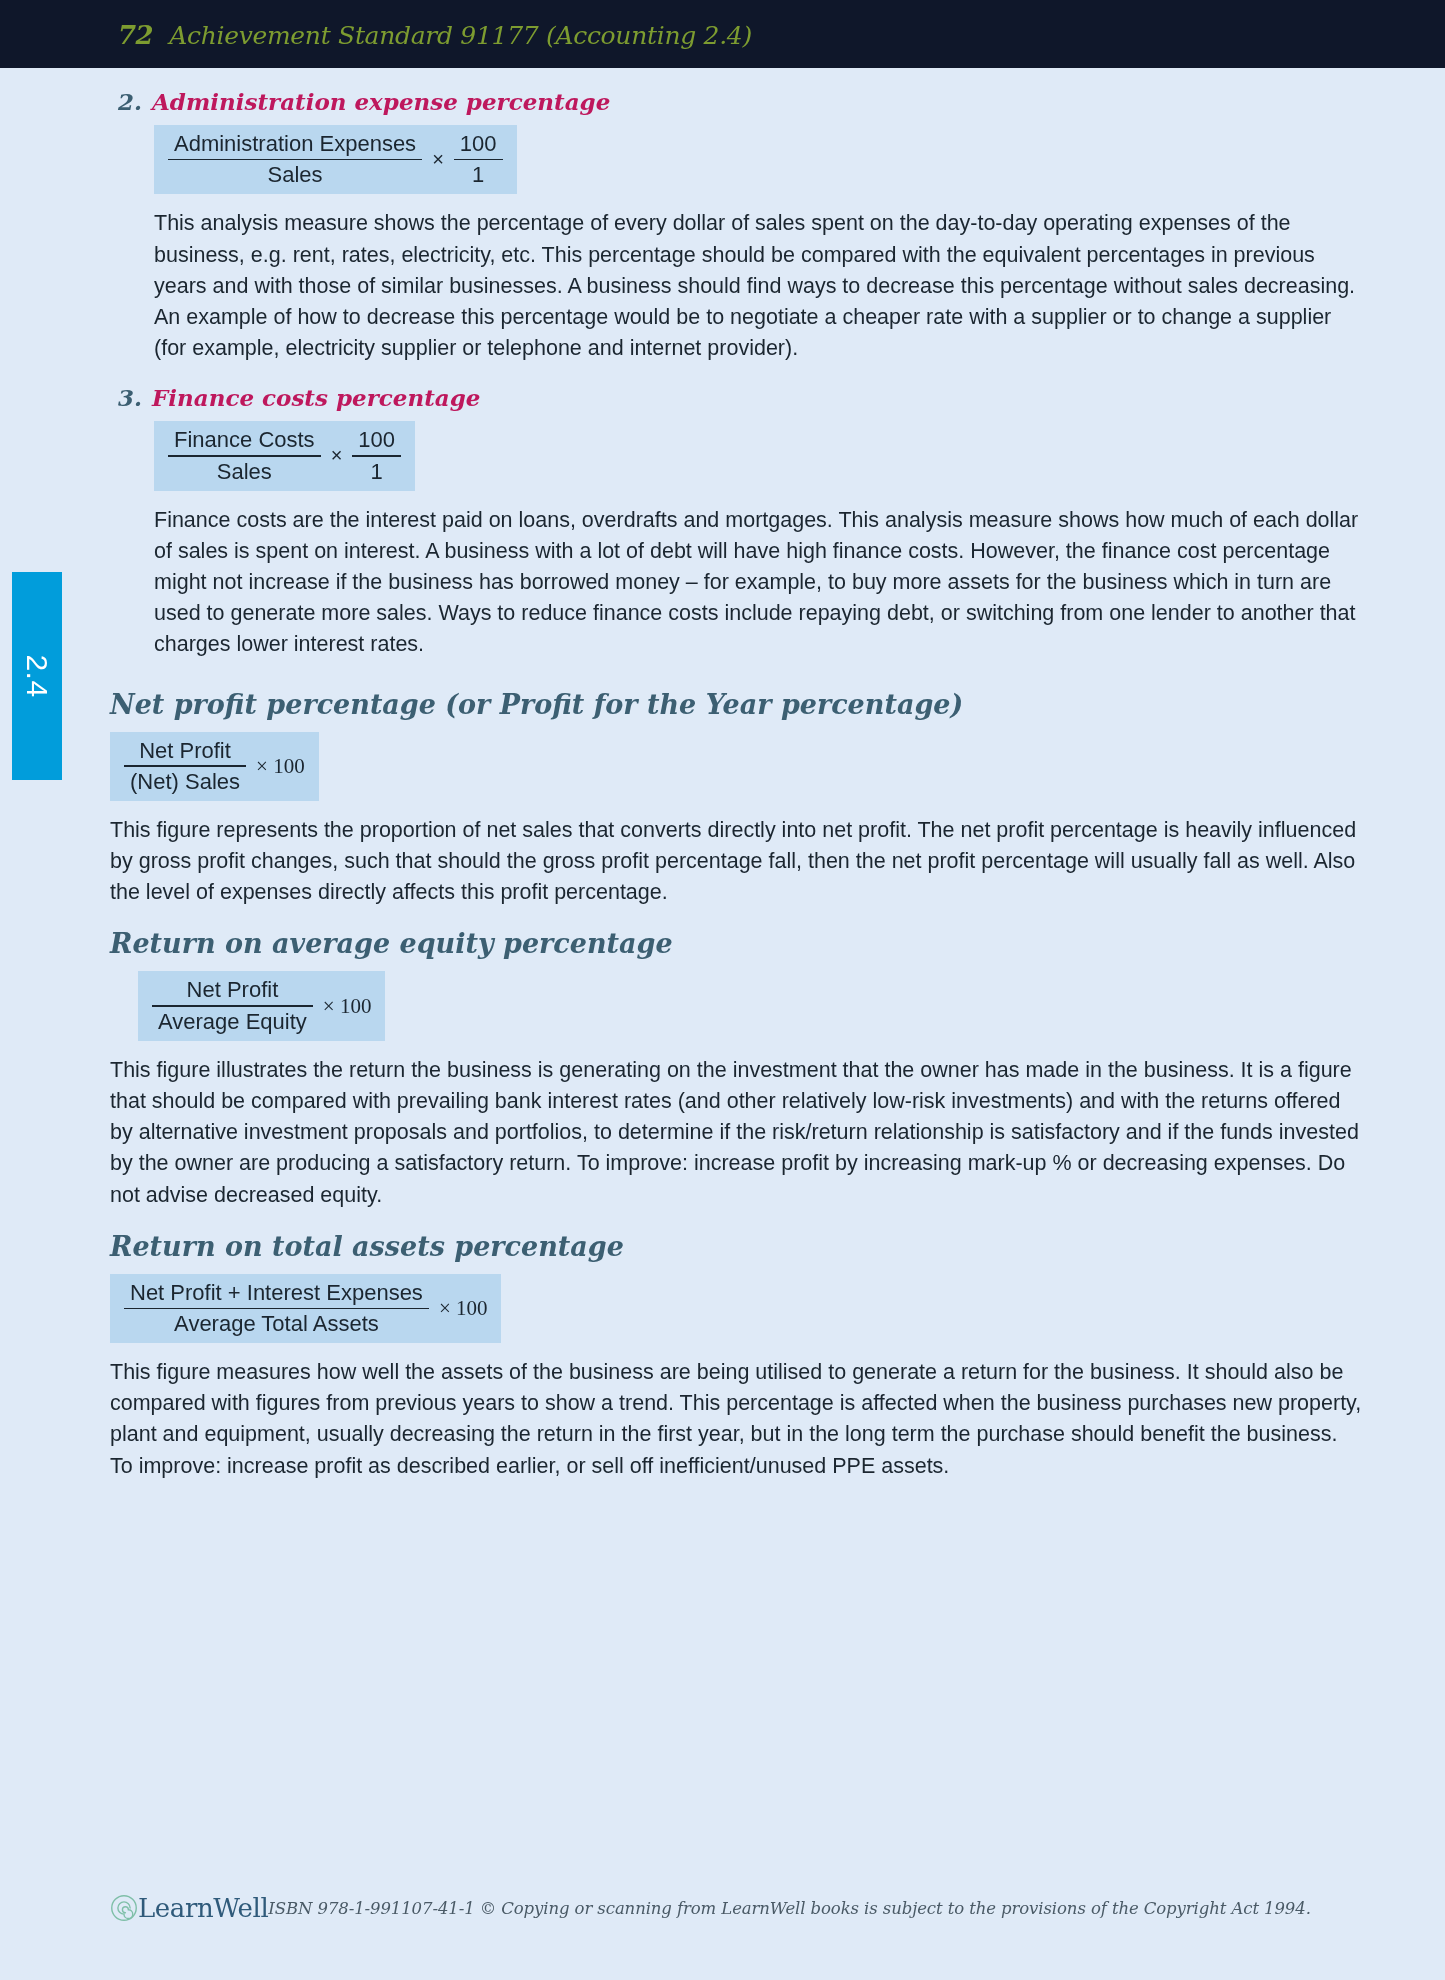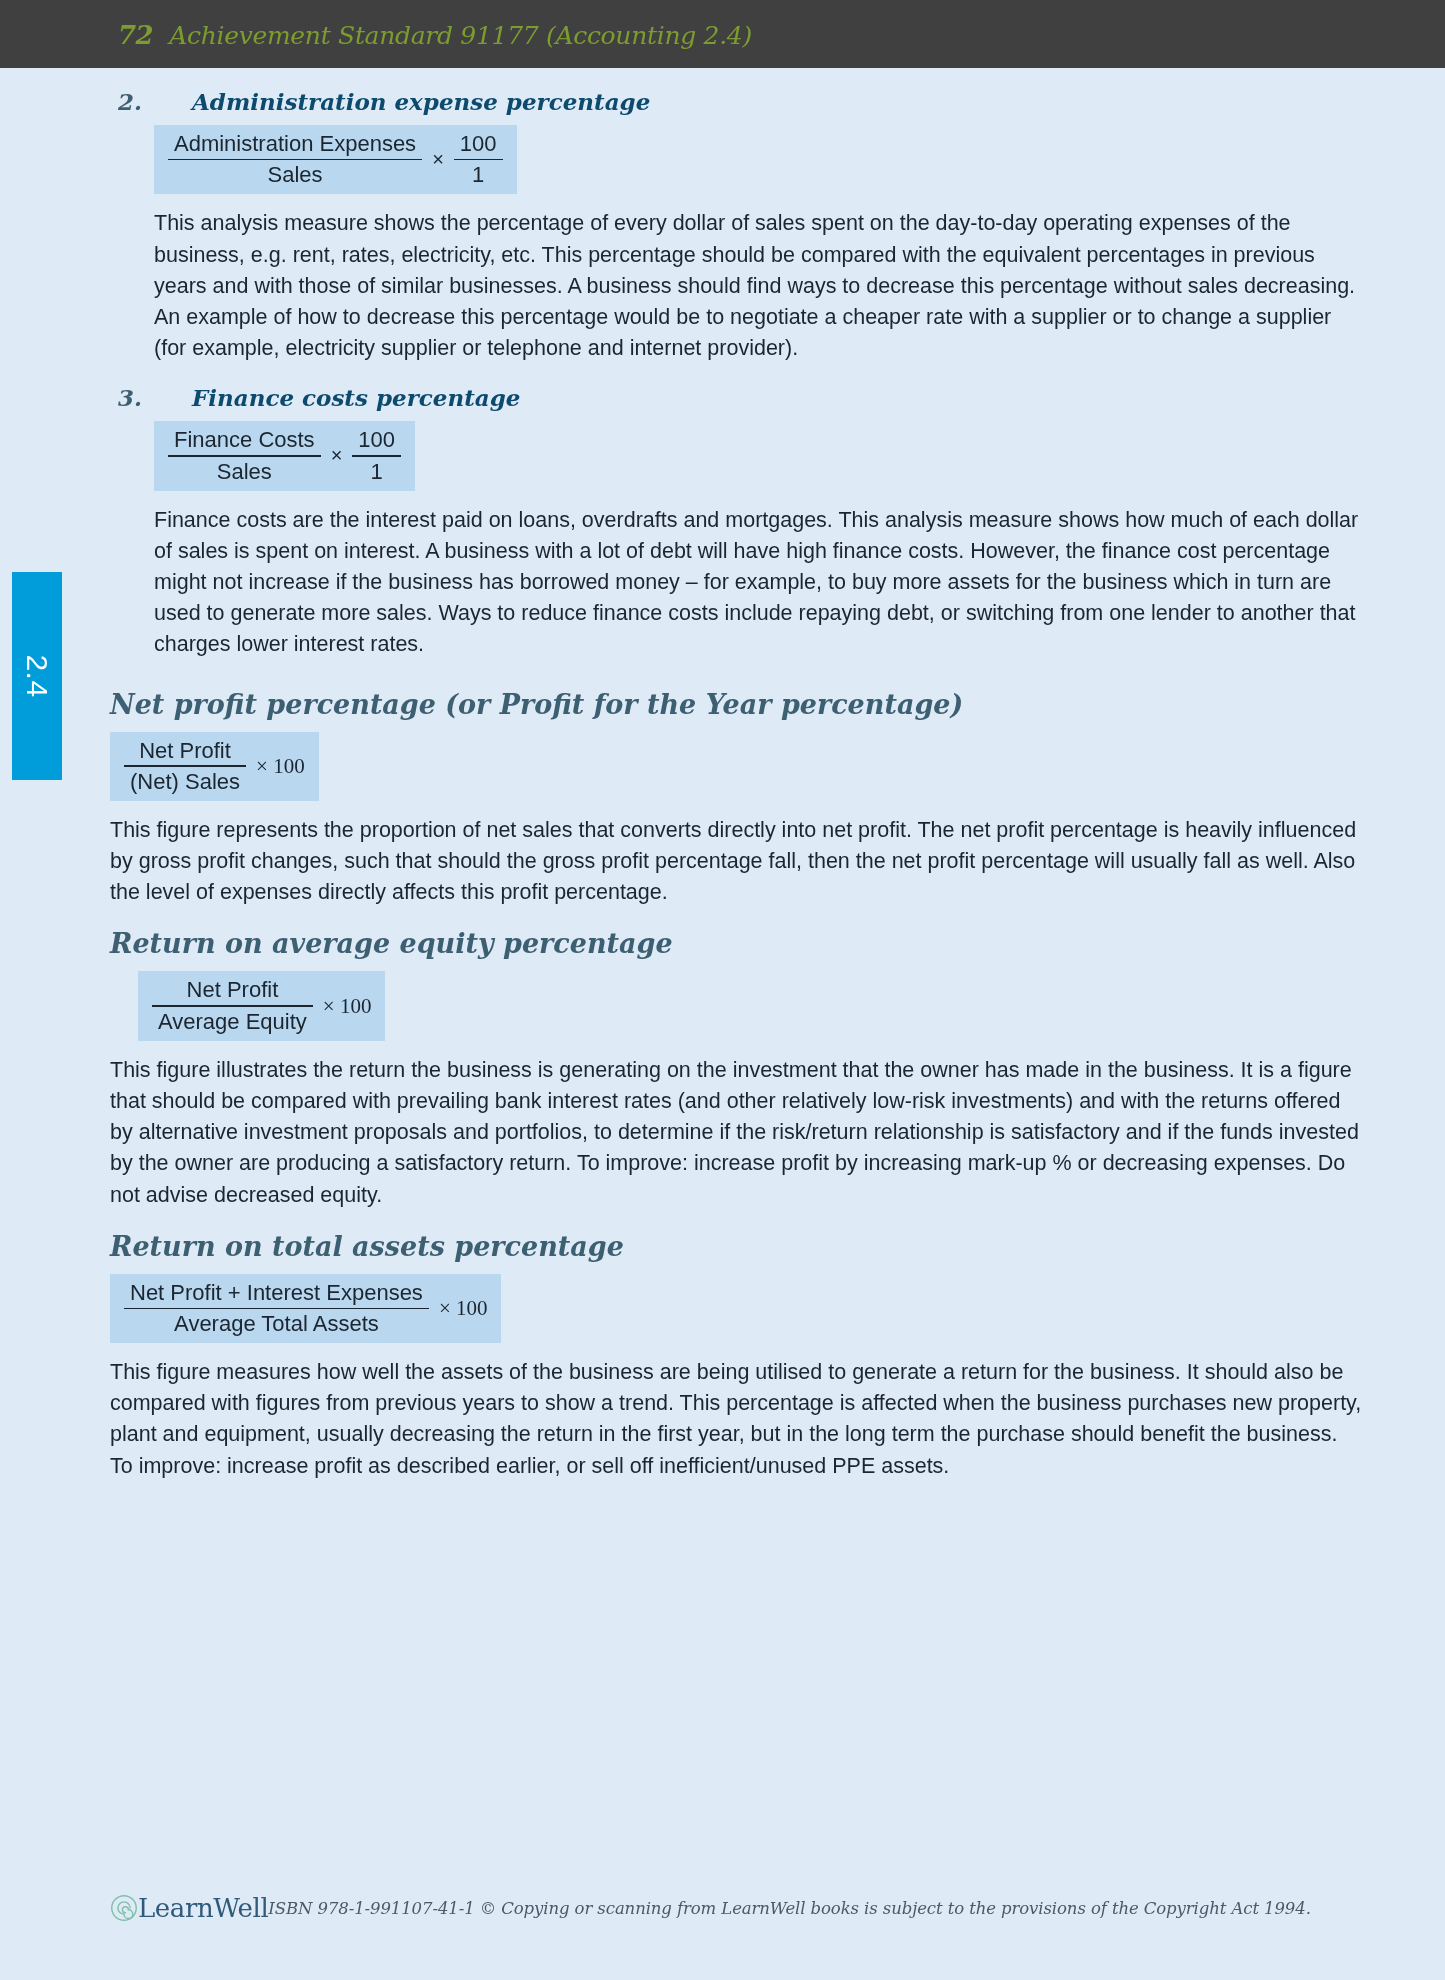--- a/index.html
+++ b/index.html
@@ -14,21 +14,21 @@
     position: relative;
     overflow: hidden;
   }
 
   
   .header-band {
     position: absolute;
     left: 0; top: 0;
     width: 1445px;
     height: 68px;
-    background: #404040;
+    background: #0f172a;
   }
   .header-inner {
     position: absolute;
     left: 118px;
     top: 20px;
     display: flex;
     align-items: baseline;
     gap: 16px;
     white-space: nowrap;
   }
@@ -95,22 +95,21 @@
     font-size: 23px;
     color: #3c5f72;
     width: 34px;
     flex: none;
   }
   .num-heading .txt {
     font-family: "DejaVu Serif", serif;
     font-style: italic;
     font-weight: bold;
     font-size: 23px;
-    color: #0c4a6e;
-    margin-left: 40px;
+    color: #be185d;
   }
 
   
   .sec-heading {
     font-family: "DejaVu Serif", serif;
     font-style: italic;
     font-weight: bold;
     font-size: 27px;
     color: #3c5f72;
     margin: 0 0 12px 0;

